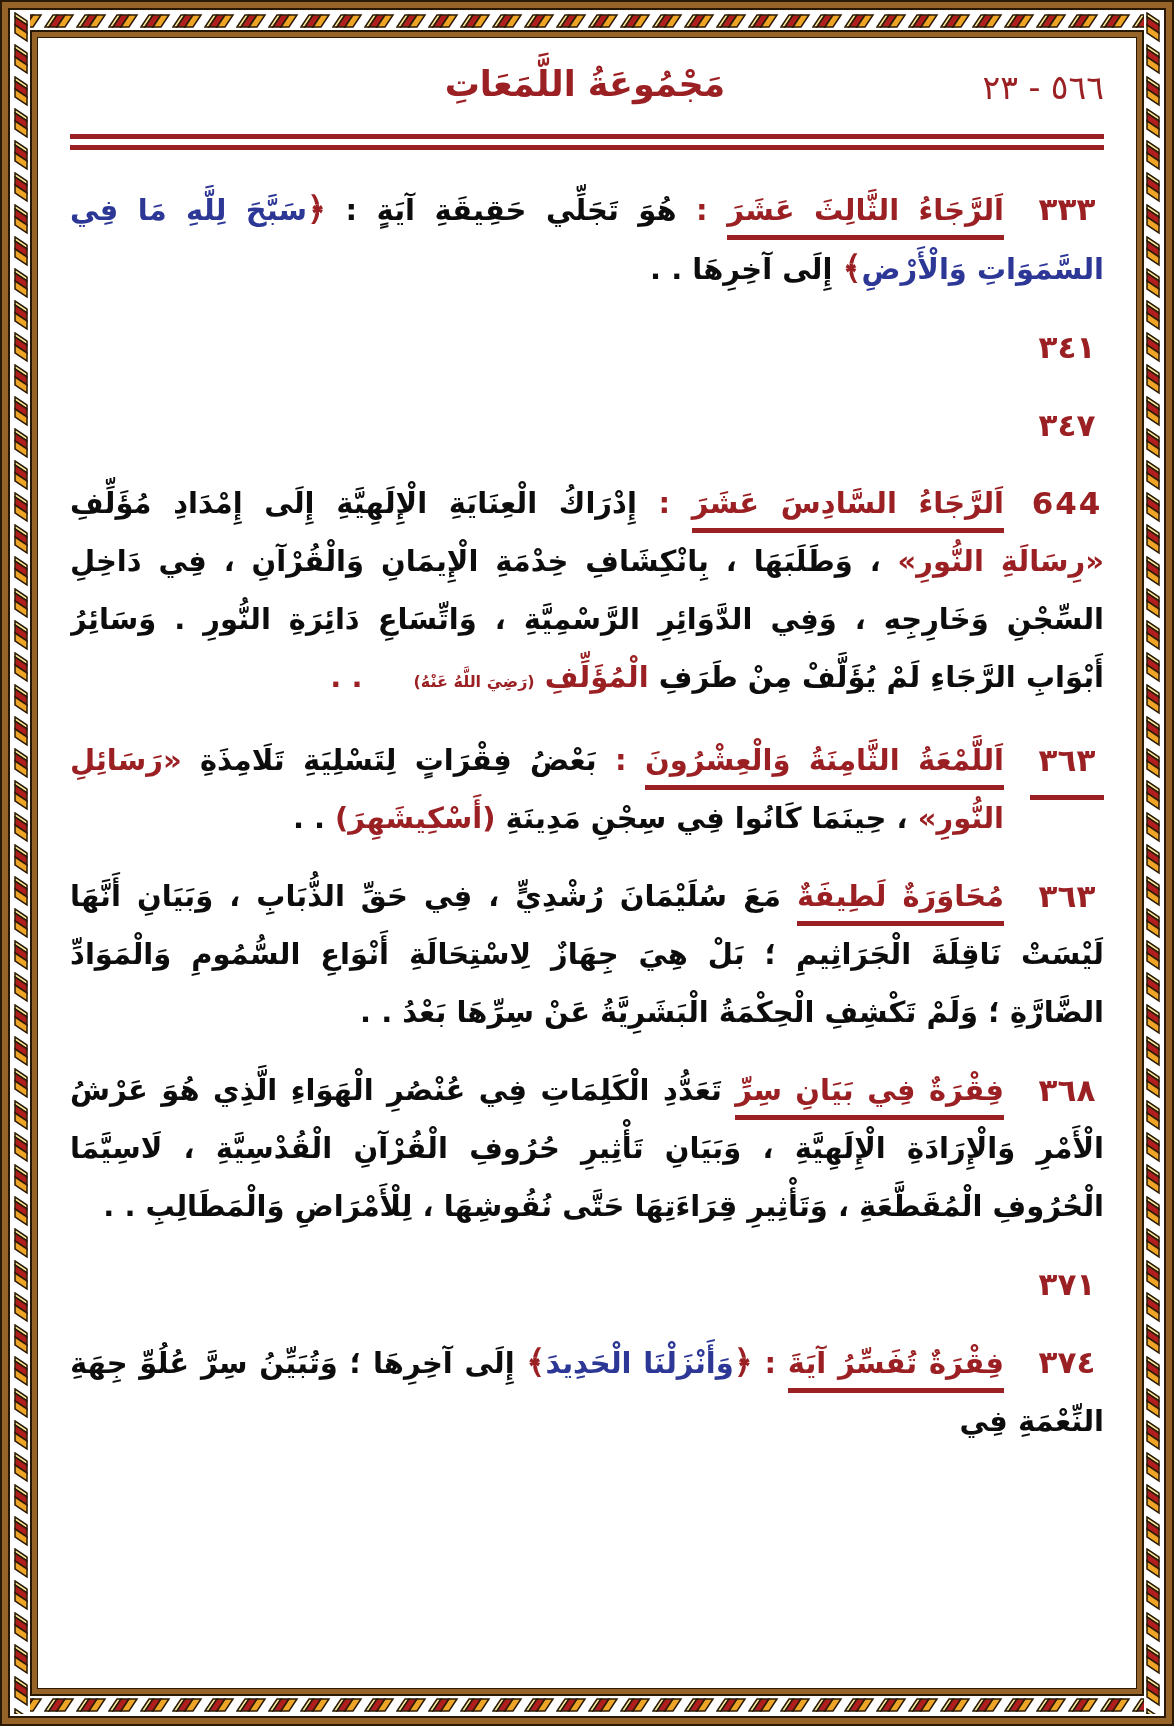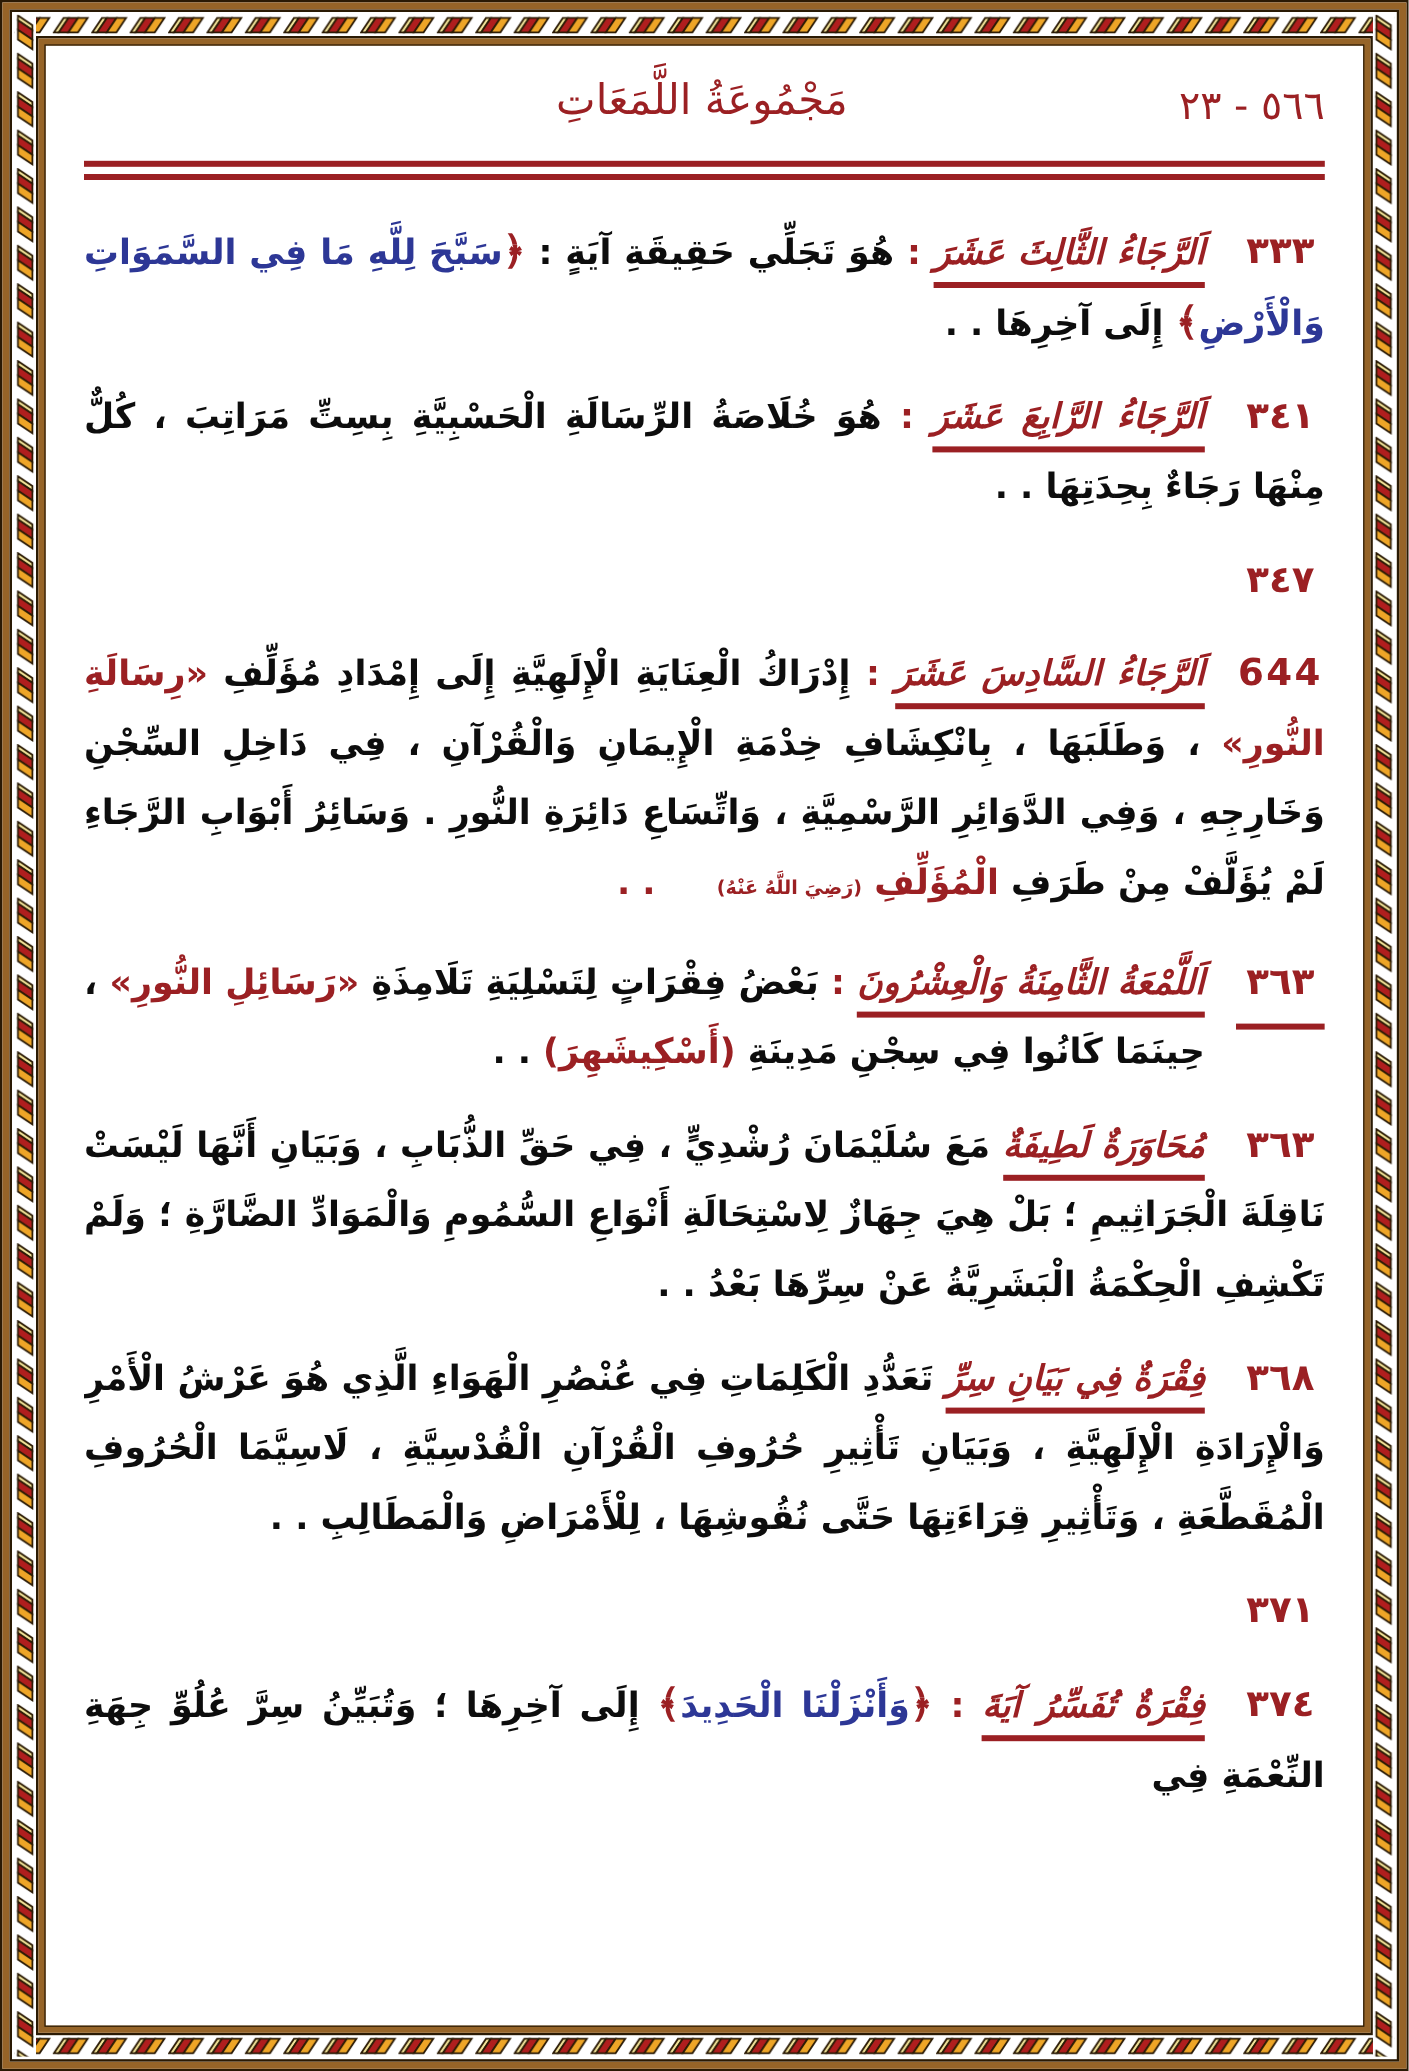--- a/index.html
+++ b/index.html
@@ -44,21 +44,21 @@
   .page-num{
     position:absolute;right:0;top:12px;
     color:var(--accent-red);
     font-size:33px;font-weight:normal;
     letter-spacing:1px;
   }
   .book-title{
     position:absolute;left:0;right:4px;top:8px;
     text-align:center;
     color:var(--accent-red);
-    font-size:35px;font-weight:normal;
+    font-size:35px;font-weight:bold;
   }
   .double-rule{
     margin-top:14px;
     height:6px;
     border-top:5px solid var(--accent-red);
     border-bottom:5px solid var(--accent-red);
   }
   .entries{margin-top:30px;}
   .entry{
     direction:rtl;
@@ -73,21 +73,21 @@
   .entry-num{
     float:right;
     color:var(--accent-red);
     font-size:31px;
     min-width:74px;
     margin-left:26px;
     text-align:center;
     letter-spacing:2px;
   }
   .entry-num.num-underlined{border-bottom:5px solid var(--accent-red);padding-bottom:6px;}
-  .seg-title{color:var(--accent-red);border-bottom:5px solid var(--accent-red);padding-bottom:8px;font-style:italic;}
+  .seg-title{color:var(--accent-red);border-bottom:5px solid var(--accent-red);padding-bottom:8px;}
   .seg-red{color:var(--accent-red);}
   .seg-verse{color:var(--verse-blue);}
   .seg-bracket{color:var(--accent-red);font-size:1.12em;}
   .seg-honorific{color:var(--accent-red);font-size:0.55em;margin-left:41px;}
   .seg-body{color:var(--text-black);}
 </style>
 </head>
 <body>
 
 <div class="page">
@@ -156,21 +156,20 @@
       <div class="book-title">مَجْمُوعَةُ اللَّمَعَاتِ</div>
     </div>
     <div class="double-rule"></div>
     <div class="entries">
         <div class="entry">
     <span class="entry-num">٣٣٣</span>
     <span class="entry-body"><span class="seg-title">اَلرَّجَاءُ الثَّالِثَ عَشَرَ</span><span class="seg-red"> : </span><span class="seg-body">هُوَ تَجَلِّي حَقِيقَةِ آيَةٍ : </span><span class="seg-bracket">﴿</span><span class="seg-verse">سَبَّحَ لِلَّهِ مَا فِي السَّمَوَاتِ وَالْأَرْضِ</span><span class="seg-bracket">﴾</span><span class="seg-body"> إِلَى آخِرِهَا . .</span></span>
   </div>
         <div class="entry">
     <span class="entry-num">٣٤١</span>
-    <span class="entry-body"><span class="seg-title">اَلرَّجَاءُ الرَّابِعَ عَشَرَ</span><span class="seg-red"> : </span><span class="seg-body">هُوَ خُلَاصَةُ الرِّسَالَةِ الْحَسْبِيَّةِ بِسِتِّ مَرَاتِبَ ، كُلٌّ مِنْهَا رَجَاءٌ بِحِدَتِهَا . .</span></span>
   </div>
         <div class="entry">
     <span class="entry-num">٣٤٧</span>
   </div>
         <div class="entry">
     <span class="entry-num">644</span>
     <span class="entry-body"><span class="seg-title">اَلرَّجَاءُ السَّادِسَ عَشَرَ</span><span class="seg-red"> : </span><span class="seg-body">إِدْرَاكُ الْعِنَايَةِ الْإِلَهِيَّةِ إِلَى إِمْدَادِ مُؤَلِّفِ </span><span class="seg-red">«رِسَالَةِ النُّورِ»</span><span class="seg-body"> ، وَطَلَبَهَا ، بِانْكِشَافِ خِدْمَةِ الْإِيمَانِ وَالْقُرْآنِ ، فِي دَاخِلِ السِّجْنِ وَخَارِجِهِ ، وَفِي الدَّوَائِرِ الرَّسْمِيَّةِ ، وَاتِّسَاعِ دَائِرَةِ النُّورِ . وَسَائِرُ أَبْوَابِ الرَّجَاءِ لَمْ يُؤَلَّفْ مِنْ طَرَفِ </span><span class="seg-red">الْمُؤَلِّفِ </span><span class="seg-honorific">(رَضِيَ اللَّهُ عَنْهُ)</span><span class="seg-red"> . .</span></span>
   </div>
         <div class="entry">
     <span class="entry-num num-underlined">٣٦٣</span>

